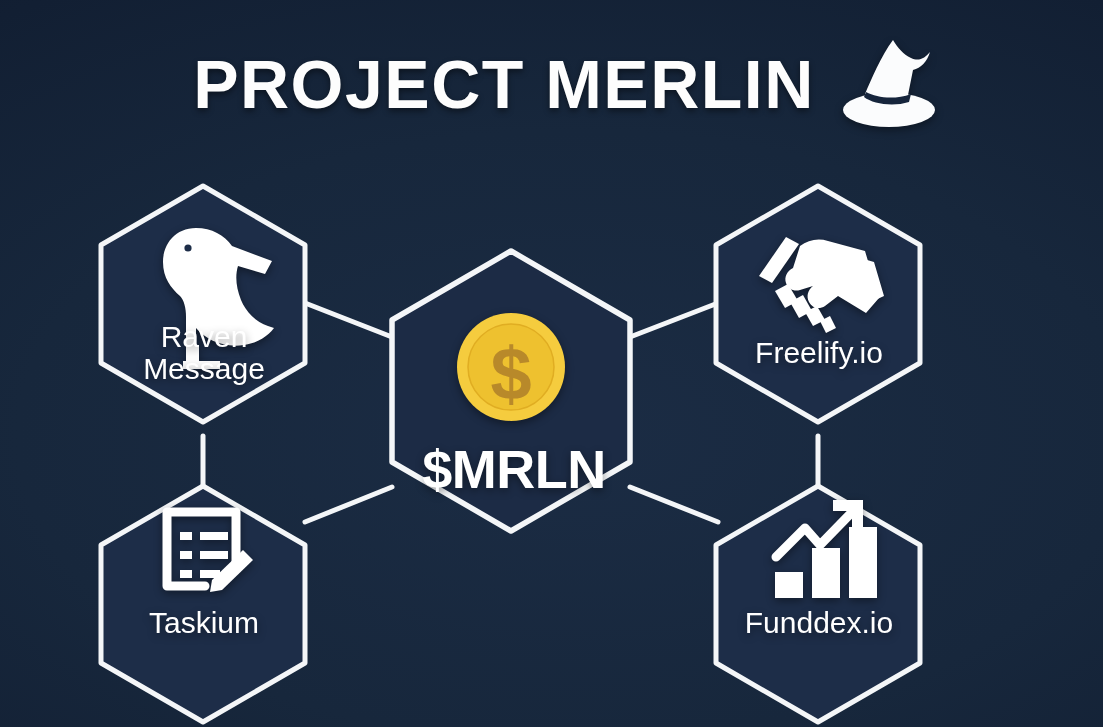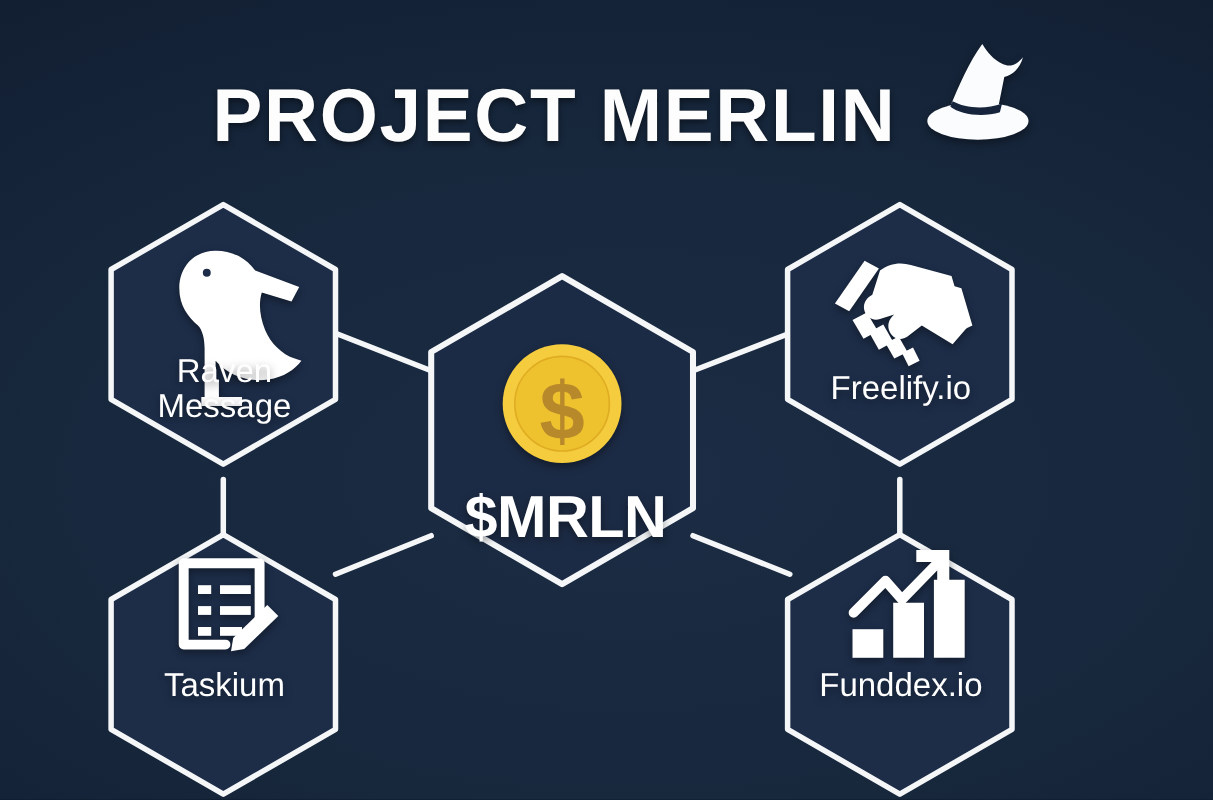--- a/index.html
+++ b/index.html
@@ -16,21 +16,21 @@
     background:
       radial-gradient(ellipse 120% 100% at 52% 60%, #1b2c44 0%, #17273c 42%, #121f33 72%, #0e1a2b 100%);
     font-family: "Liberation Sans", sans-serif;
   }
   
   #title-bar {
     position: absolute;
     left: 0; right: 0;
     top: 30px;
     display: flex;
-    align-items: flex-end;
+    align-items: center;
     justify-content: center;
     gap: 20px;
     pointer-events: none;
     padding-left: 29px;
   }
   #page-title {
     font-family: "Liberation Sans", sans-serif;
     font-size: 68px;
     font-weight: bold;
     letter-spacing: 1.5px;

